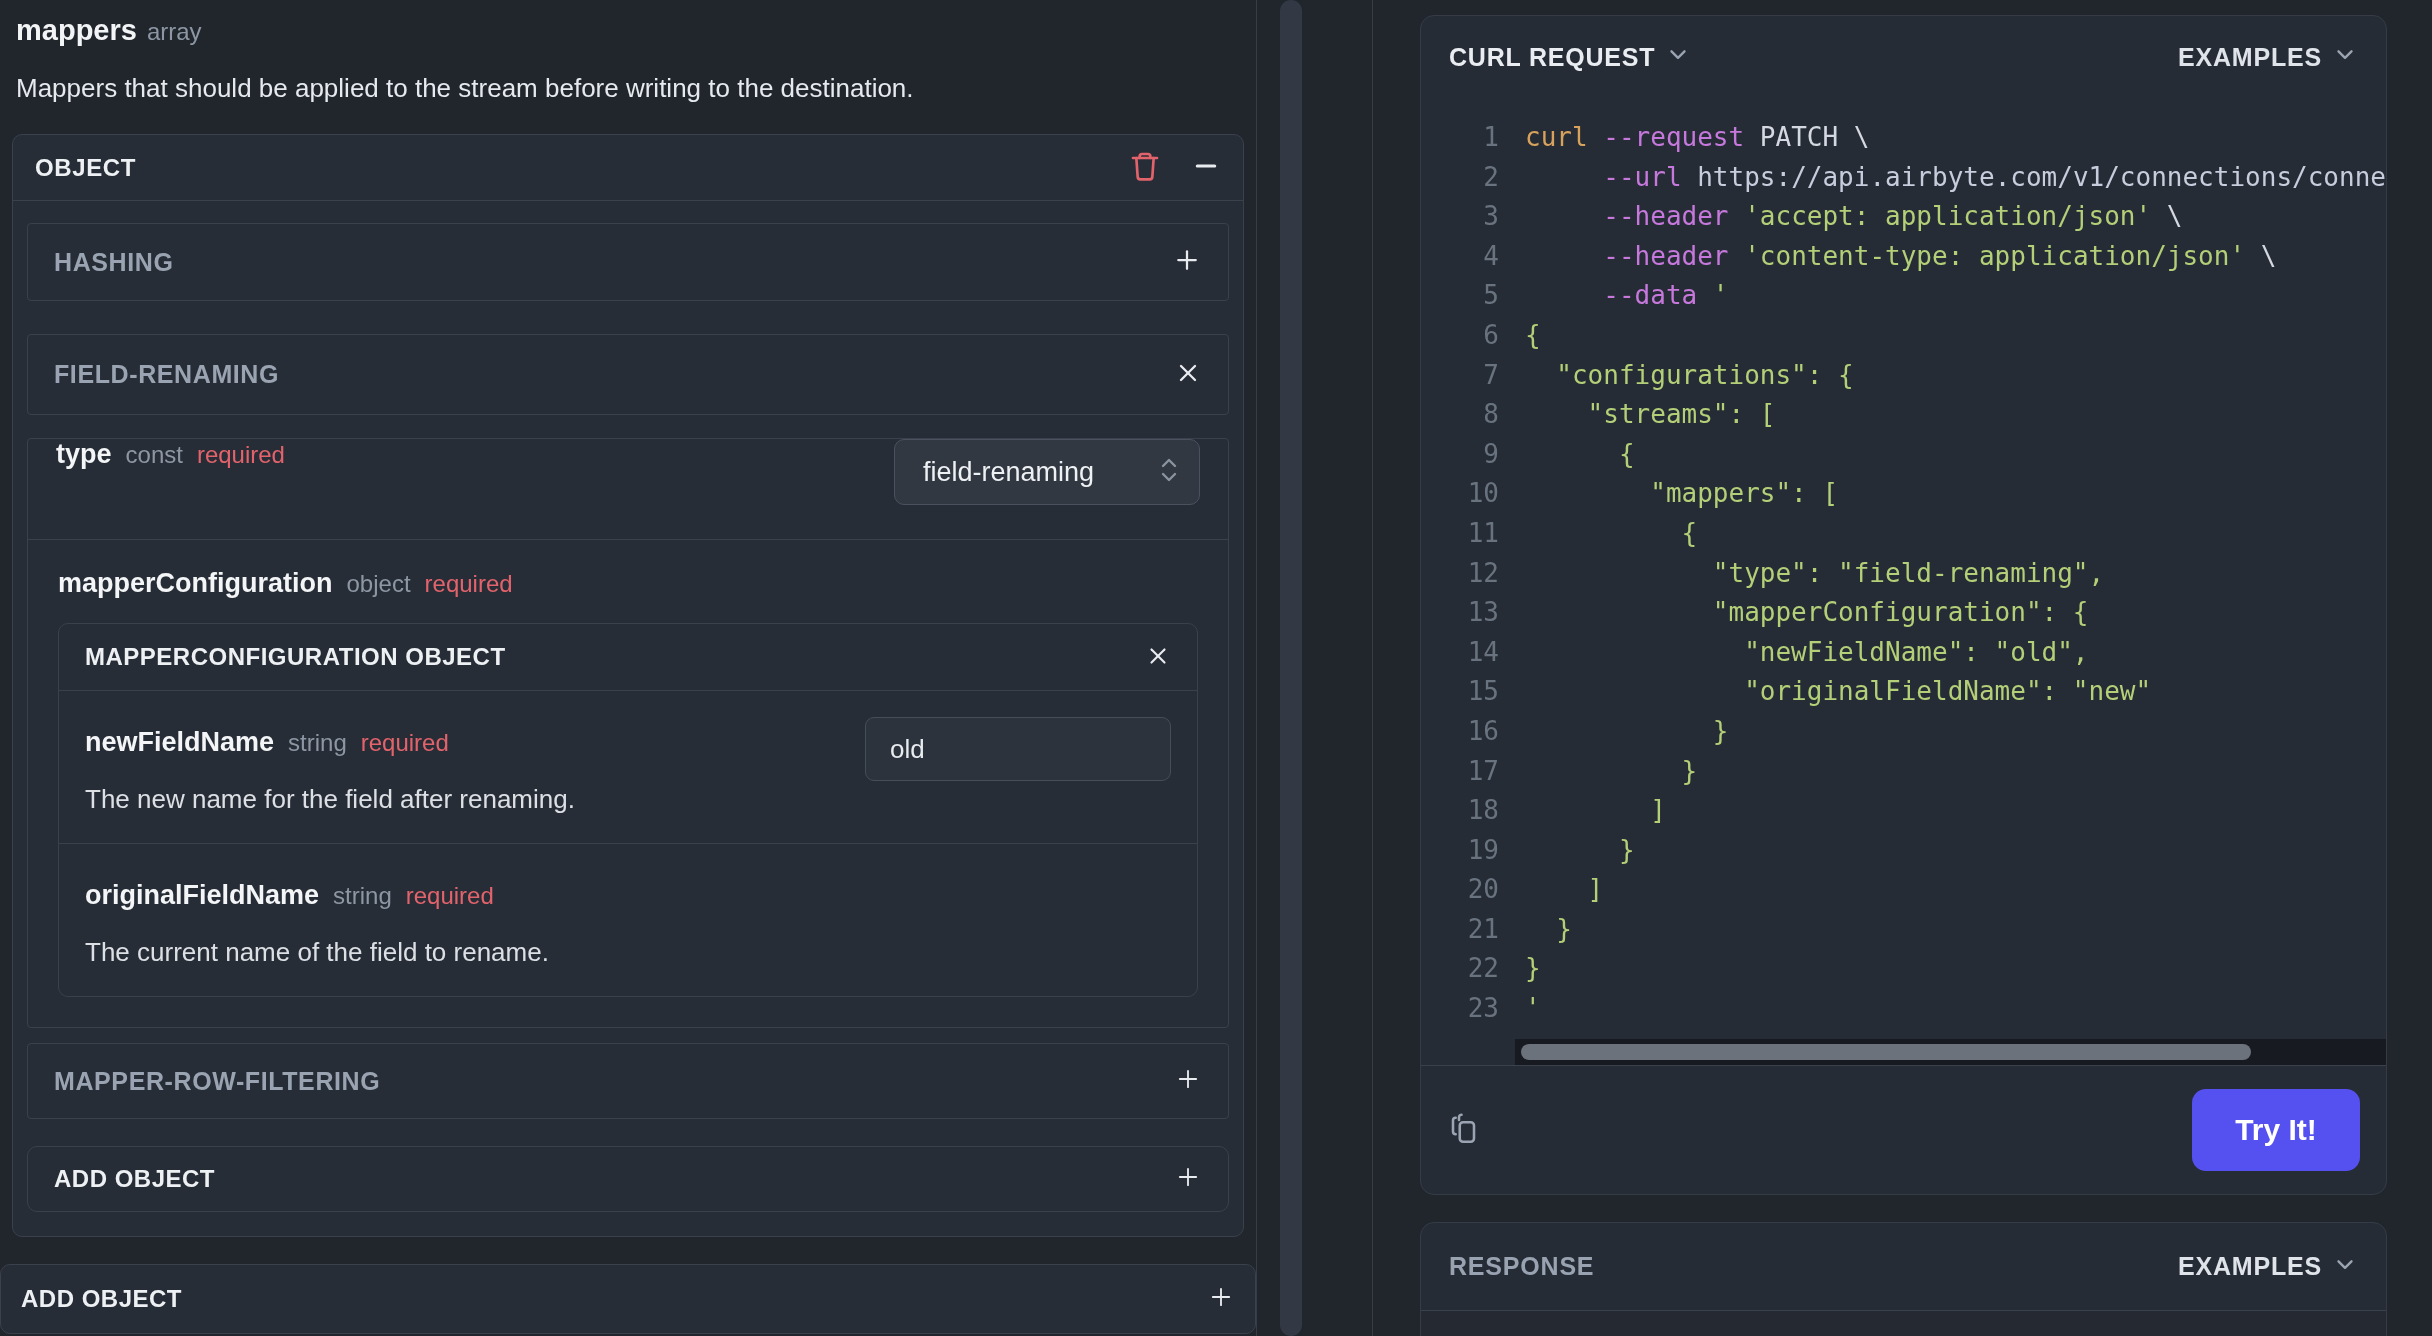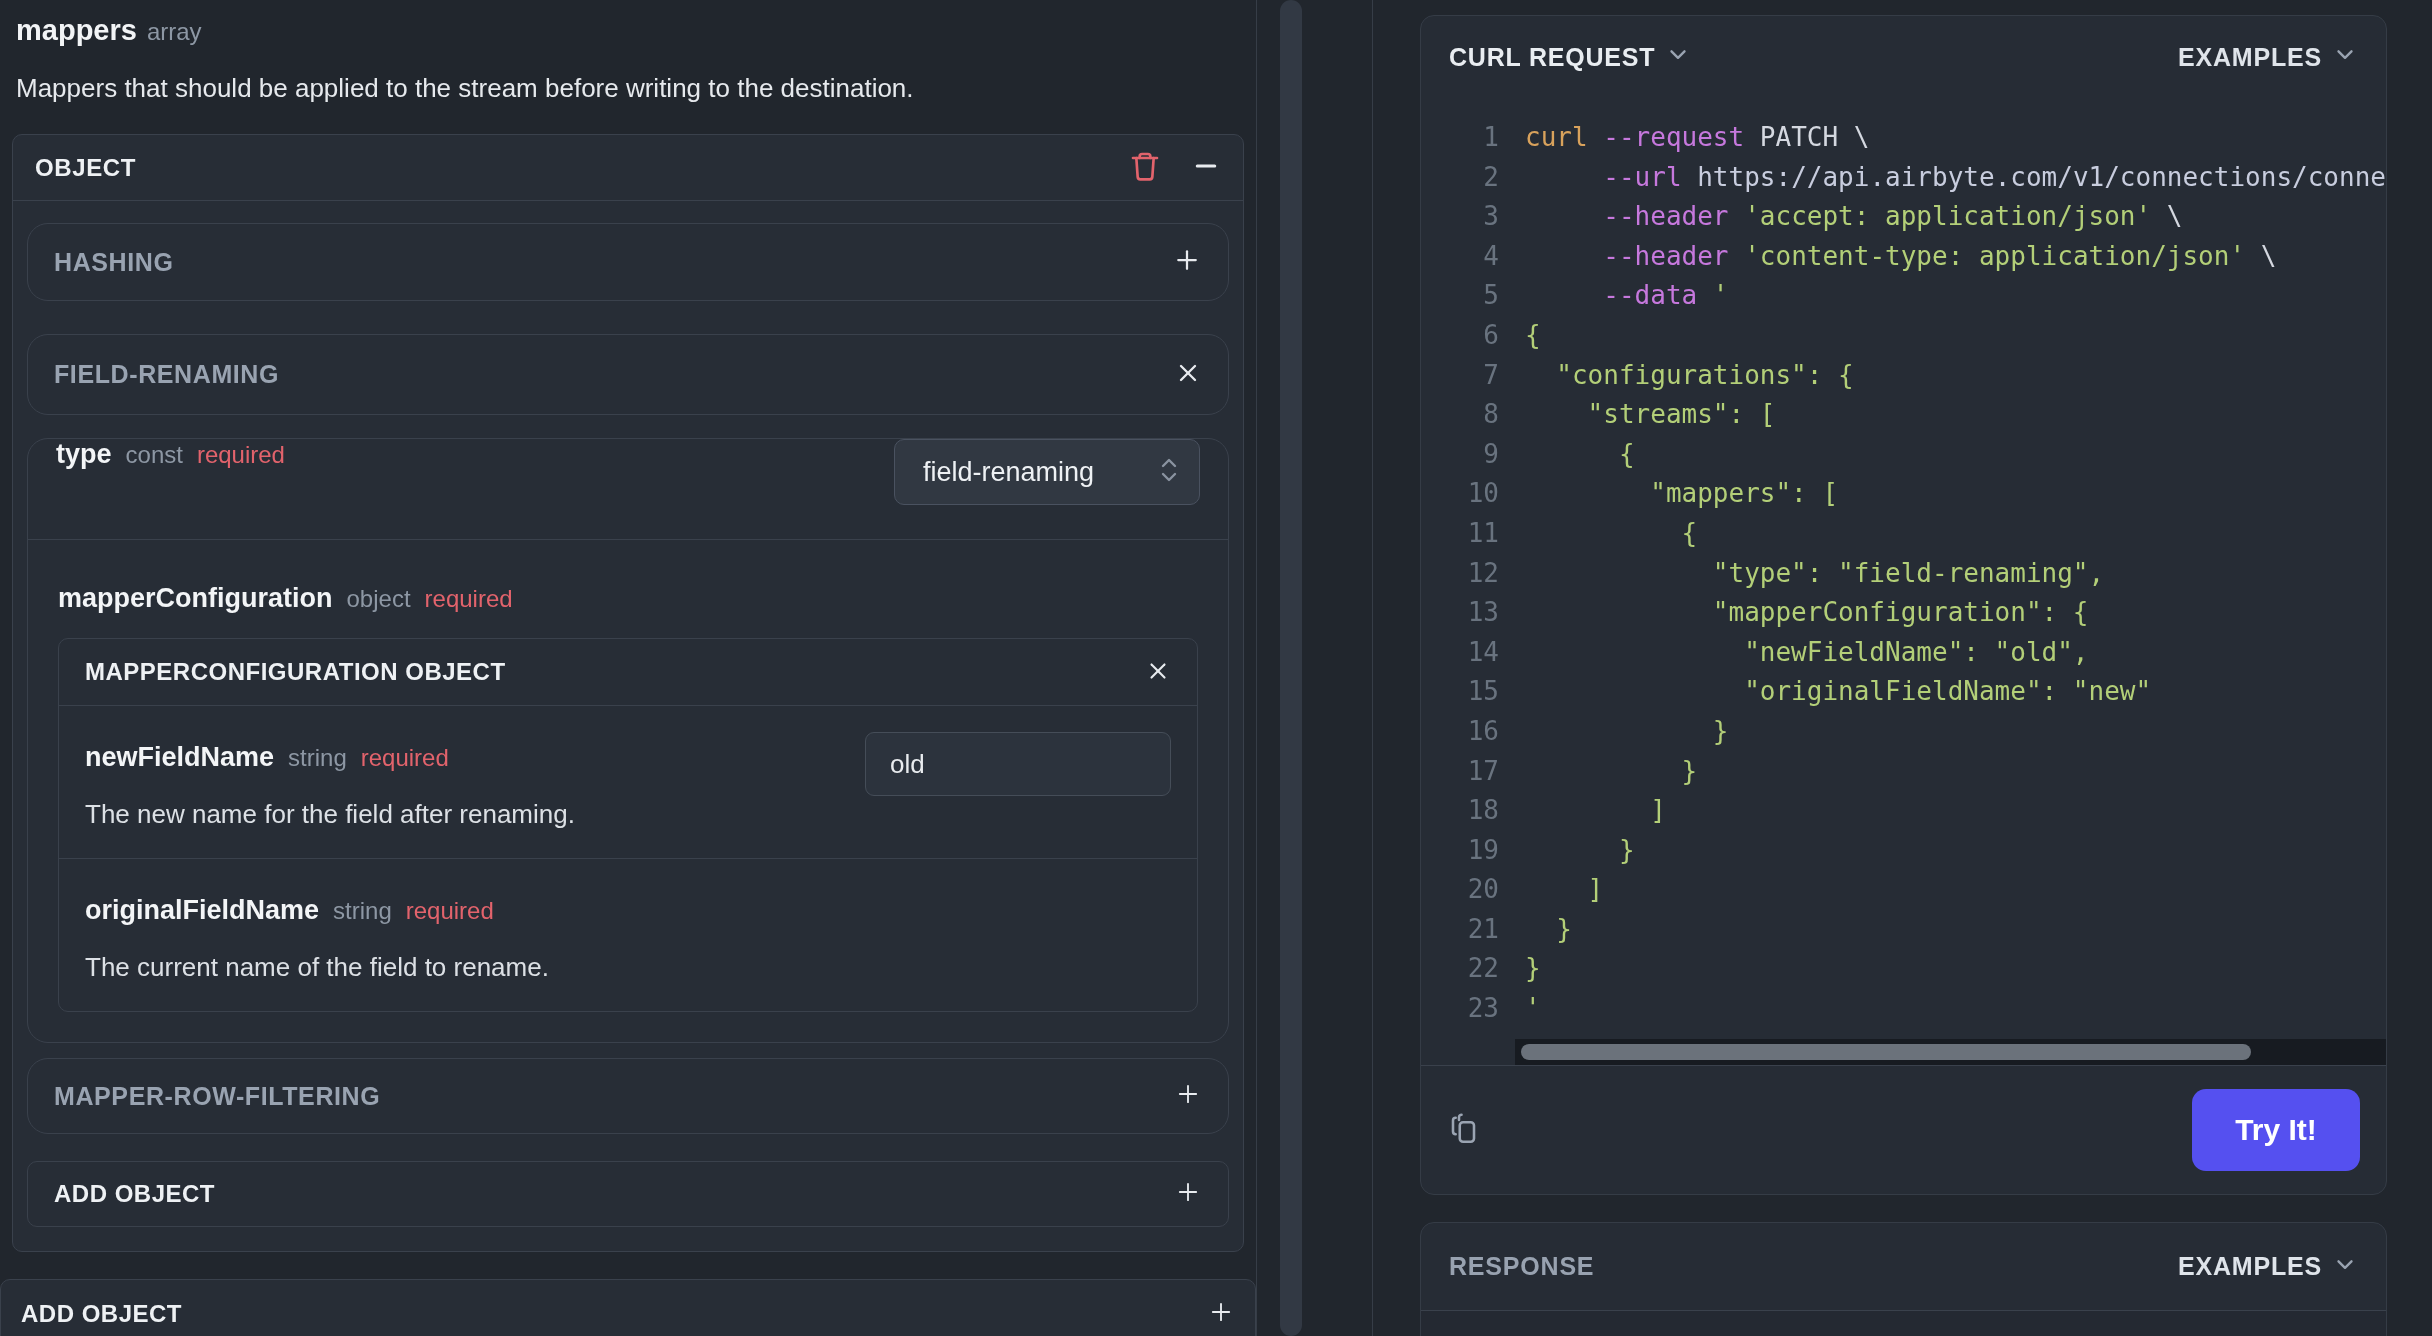--- a/index.html
+++ b/index.html
@@ -13,37 +13,37 @@
   .page-title .type-badge { font-size:24px; color:#8d97a4; font-weight:400; margin-left:10px; }
   .page-desc { margin:26px 0 0 16px; font-size:26px; color:#e6e9ed; font-weight:400; }
 
   .card { margin:30px 12px 0 12px; background:#272d36; border:1px solid #3a414c; border-radius:10px; }
   .card-header { height:66px; display:flex; align-items:center; padding:0 22px; border-bottom:1px solid #3a414c; }
   .card-header .hdr-label { font-size:24px; font-weight:700; letter-spacing:.6px; color:#eef1f4; }
   .hdr-icons { margin-left:auto; display:flex; align-items:center; gap:30px; }
   .icon-btn { background:none; border:none; cursor:pointer; display:flex; align-items:center; justify-content:center; padding:0; }
   .card-body { padding:22px 14px 24px 14px; }
 
-  .sub-box { border:1px solid #3a414c; border-radius:21px; background:#272d36; }
+  .sub-box { border:1px solid #3a414c; border-radius:4px; background:#272d36; }
   .accordion { height:78px; display:flex; align-items:center; padding:0 26px; cursor:pointer; }
   .accordion .acc-label { font-size:25px; font-weight:700; letter-spacing:.6px; color:#99a3b1; }
   .accordion .acc-icon { margin-left:auto; }
   .mb33 { margin-bottom:33px; }
   .mb23 { margin-bottom:23px; }
   .mb15 { margin-bottom:15px; }
   .mb27 { margin-bottom:27px; }
 
   .prop-row-line { display:flex; align-items:baseline; gap:14px; }
   .prop-name { font-size:27px; font-weight:700; color:#f3f5f7; }
   .prop-kind { font-size:24px; color:#8d97a4; }
   .prop-req { font-size:24px; color:#e2636c; }
 
   .type-row { height:101px; display:flex; padding:0 28px; border-bottom:1px solid #3a414c; }
   .obj-section { padding:28px 30px 30px 30px; }
-  .obj-label-line { margin-bottom:24px;margin-top:15px; }
+  .obj-label-line { margin-bottom:24px; }
 
   .inner-card { border:1px solid #3a414c; border-radius:10px; background:#272d36; }
   .inner-card-header { height:67px; display:flex; align-items:center; padding:0 26px; border-bottom:1px solid #3a414c; }
   .inner-card-header .hdr-label { font-size:24px; font-weight:700; letter-spacing:.5px; color:#eef1f4; }
   .field-row { padding:26px 26px 28px 26px; display:flex; align-items:flex-start; }
   .field-row + .field-row { border-top:1px solid #3a414c; }
   .field-left { flex:1 1 auto; padding-top:10px; }
   .field-desc { margin-top:26px; font-size:26px; color:#dce0e5; }
   .text-input { width:306px; height:64px; flex:0 0 auto; margin-left:24px; background:#2c333d; border:1px solid #454d58; border-radius:9px; color:#e9ecef; font-size:26px; font-family:"Liberation Sans",sans-serif; padding:0 24px; outline:none; }
 

